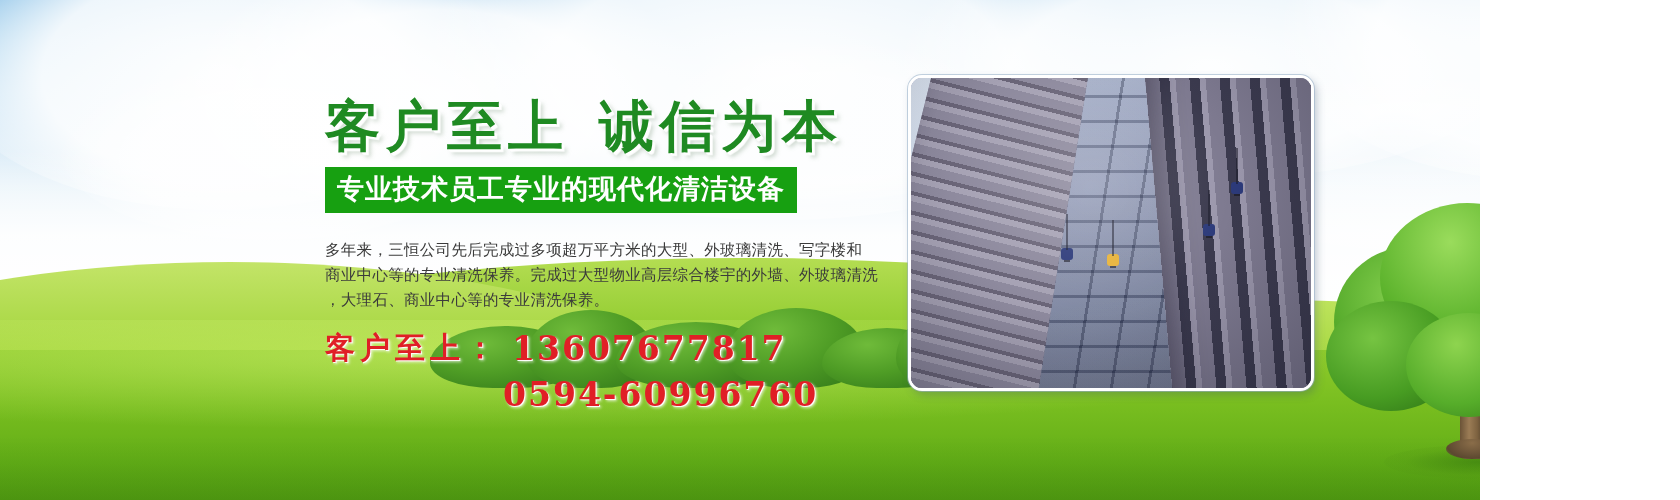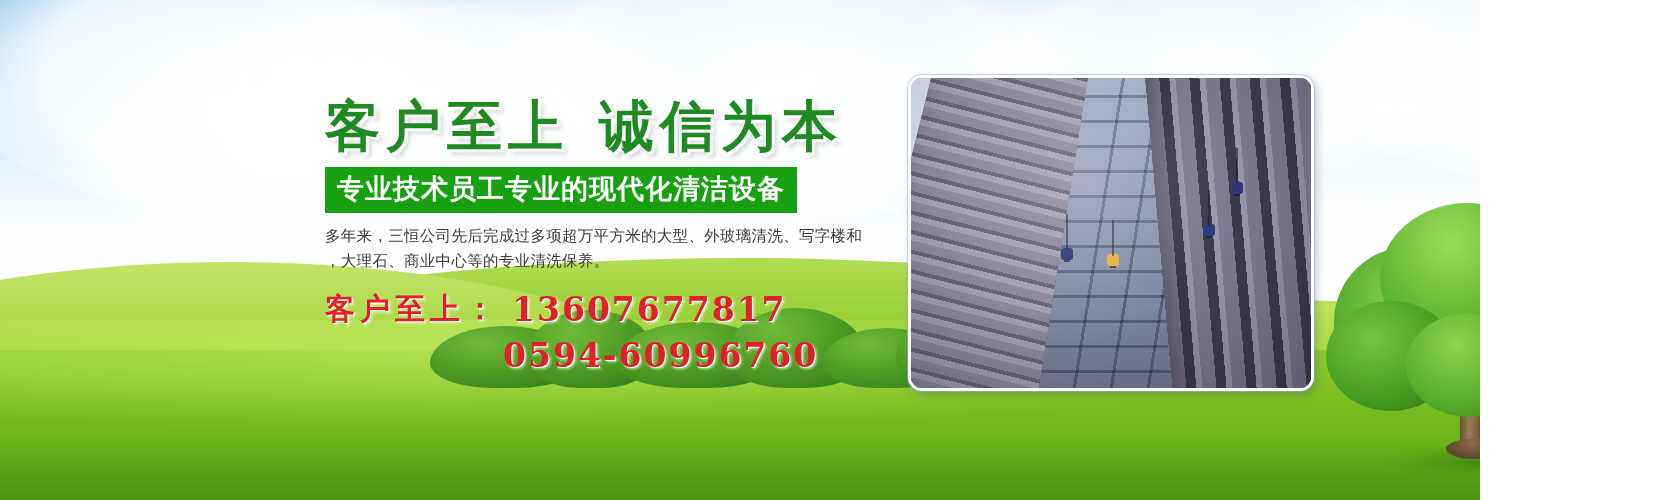--- a/index.html
+++ b/index.html
@@ -188,21 +188,21 @@
   .subbar {
     display: inline-block;
     background: #17a011;
     color: #ffffff;
     font-size: 27px;
     font-weight: bold;
     letter-spacing: 1px;
     line-height: 1;
     padding: 9px 12px 10px 12px;
     white-space: nowrap;
-    margin: 0 0 10px 0;
+    margin: 0 0 24px 0;
   }
 
   .paragraph {
     font-size: 15.5px;
     line-height: 25px;
     color: #3b3b3b;
     letter-spacing: 0.3px;
     width: 560px;
     margin: 0 0 16px 0;
   }
@@ -397,20 +397,21 @@
   </div>
 
   <div class="copy">
 
     <h1 class="headline"><span>客户至上</span><span class="gap"></span><span>诚信为本</span></h1>
 
     <div class="subbar">专业技术员工专业的现代化清洁设备</div>
 
     <div class="paragraph">
       <p>多年来，三恒公司先后完成过多项超万平方米的大型、外玻璃清洗、写字楼和</p>
+      <p>商业中心等的专业清洗保养。完成过大型物业高层综合楼宇的外墙、外玻璃清洗</p>
       <p>，大理石、商业中心等的专业清洗保养。</p>
     </div>
 
     <div class="hotline">
       <span class="hotline-label">客户至上：</span><span class="hotline-number">13607677817</span>
       <div class="hotline-number-secondary">0594-60996760</div>
     </div>
 
   </div>
 

